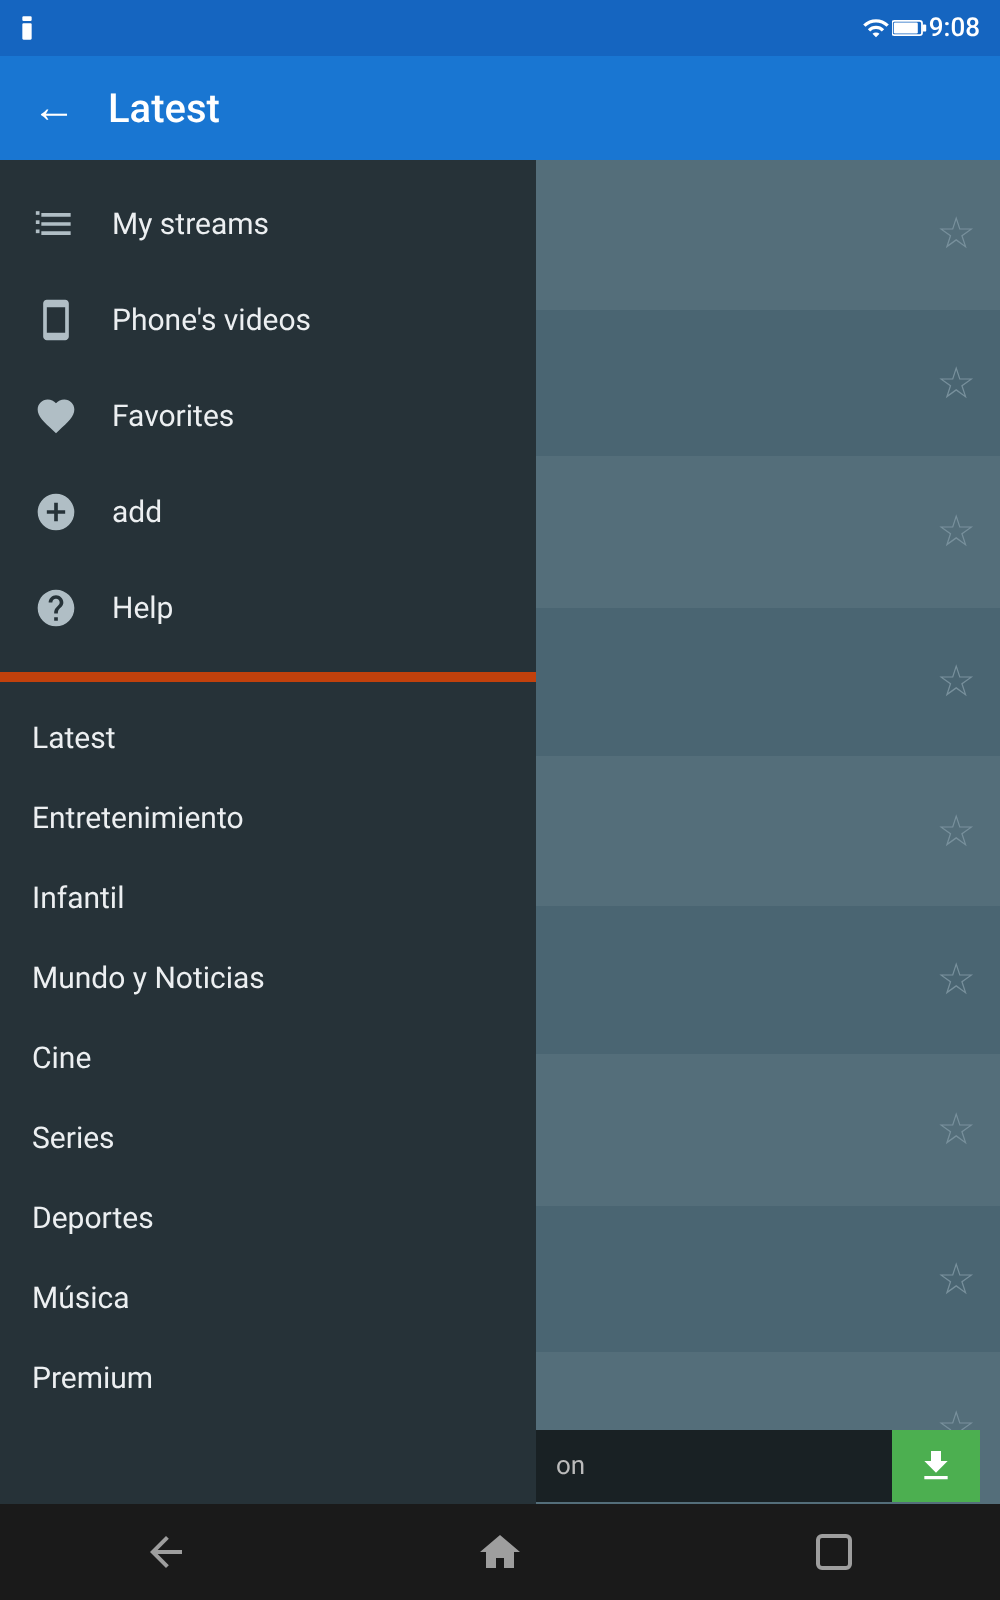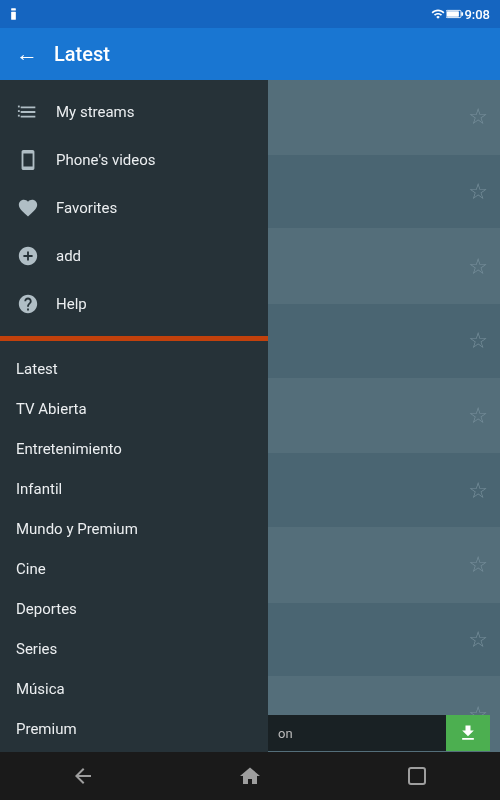--- a/index.html
+++ b/index.html
@@ -277,27 +277,26 @@
           <svg viewBox="0 0 24 24" xmlns="http://www.w3.org/2000/svg">
             <path d="M12 2C6.48 2 2 6.48 2 12s4.48 10 10 10 10-4.48 10-10S17.52 2 12 2zm1 17h-2v-2h2v2zm2.07-7.75l-.9.92C13.45 12.9 13 13.5 13 15h-2v-.5c0-1.1.45-2.1 1.17-2.83l1.24-1.26c.37-.36.59-.86.59-1.41 0-1.1-.9-2-2-2s-2 .9-2 2H8c0-2.21 1.79-4 4-4s4 1.79 4 4c0 .88-.36 1.68-.93 2.25z"></path>
           </svg>
         </span>
         <span class="sidebar-label">Help</span>
       </div>
     </div>
 
     <div class="sidebar-section-nav">
       <div class="nav-item">Latest</div>
-      <div class="nav-item">TV Abierta</div>
       <div class="nav-item">Entretenimiento</div>
       <div class="nav-item">Infantil</div>
-      <div class="nav-item">Mundo y Premium</div>
+      <div class="nav-item">Mundo y Noticias</div>
       <div class="nav-item">Cine</div>
+      <div class="nav-item">Series</div>
       <div class="nav-item">Deportes</div>
-      <div class="nav-item">Series</div>
       <div class="nav-item">Música</div>
       <div class="nav-item">Premium</div>
     </div>
   </div>
 
   <div class="content">
     <div class="content-row">
       <span class="star-icon">☆</span>
     </div>
     <div class="content-row">

